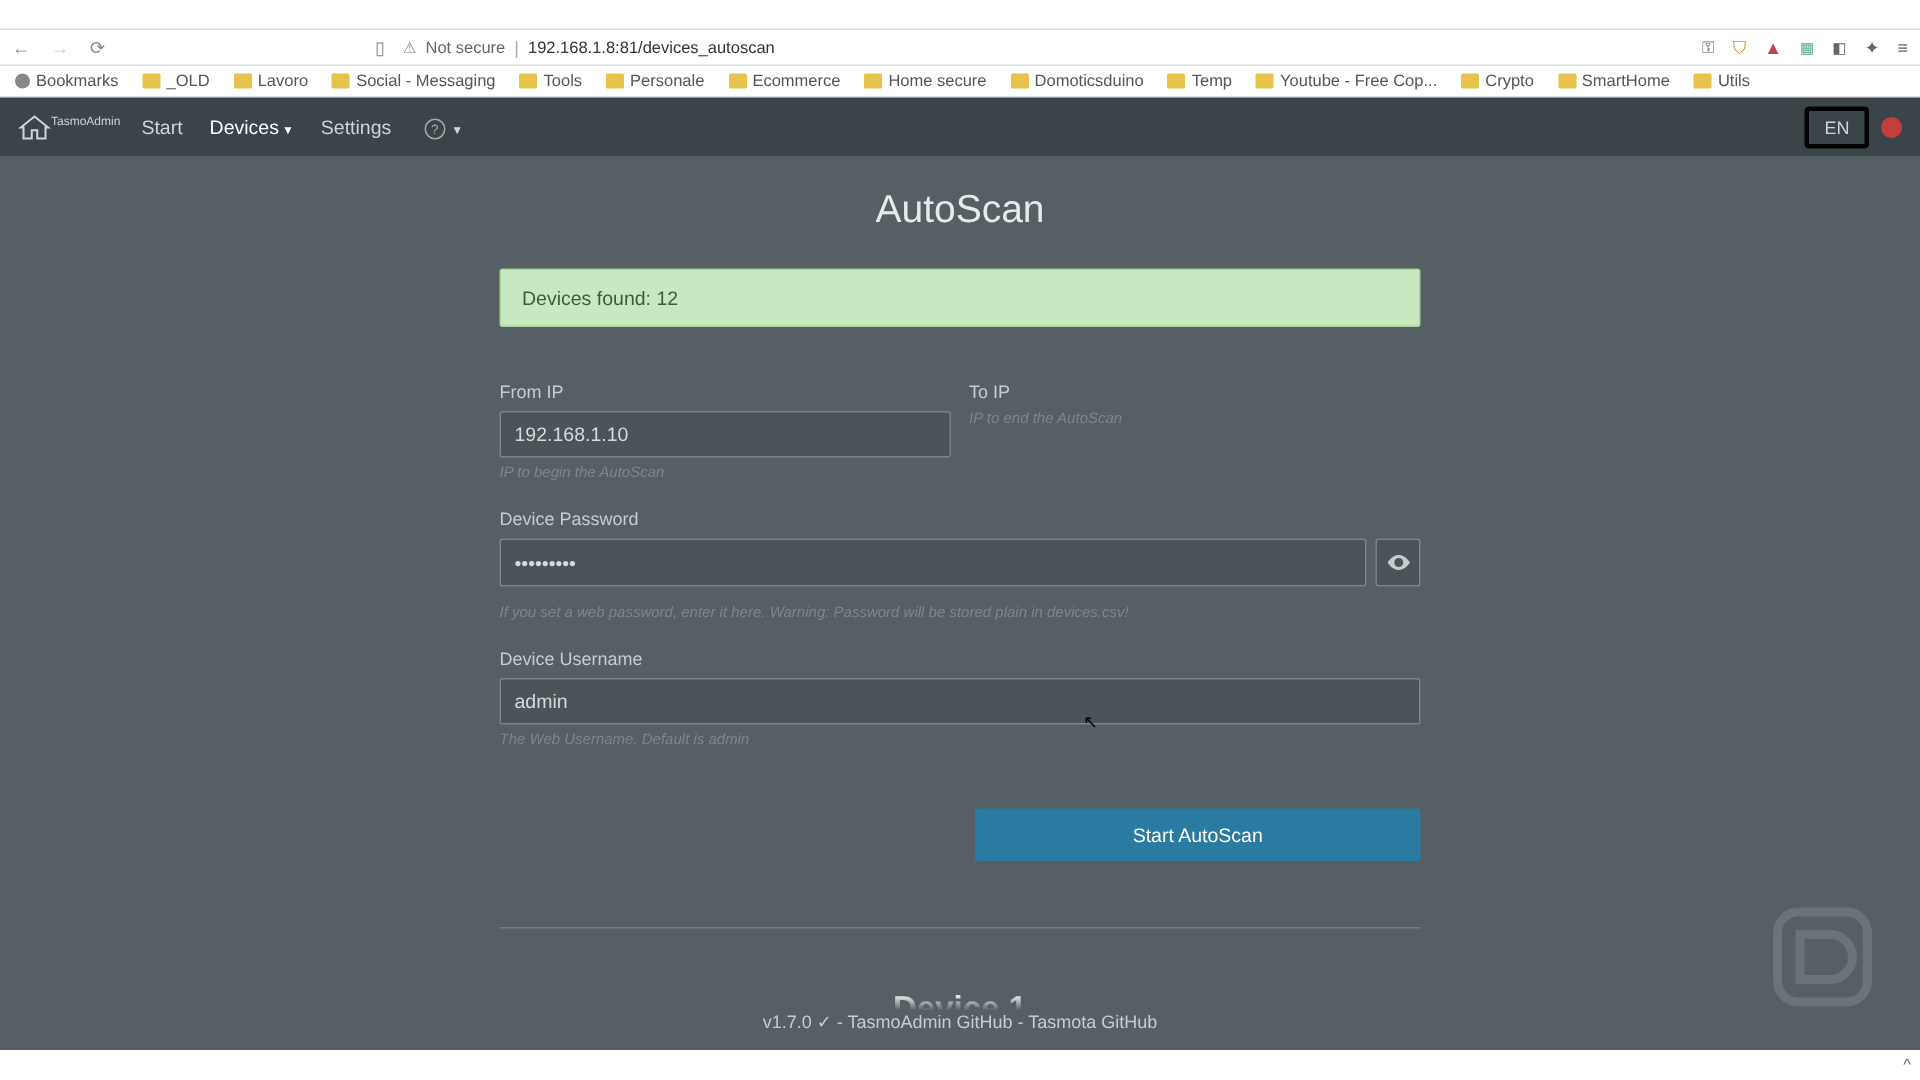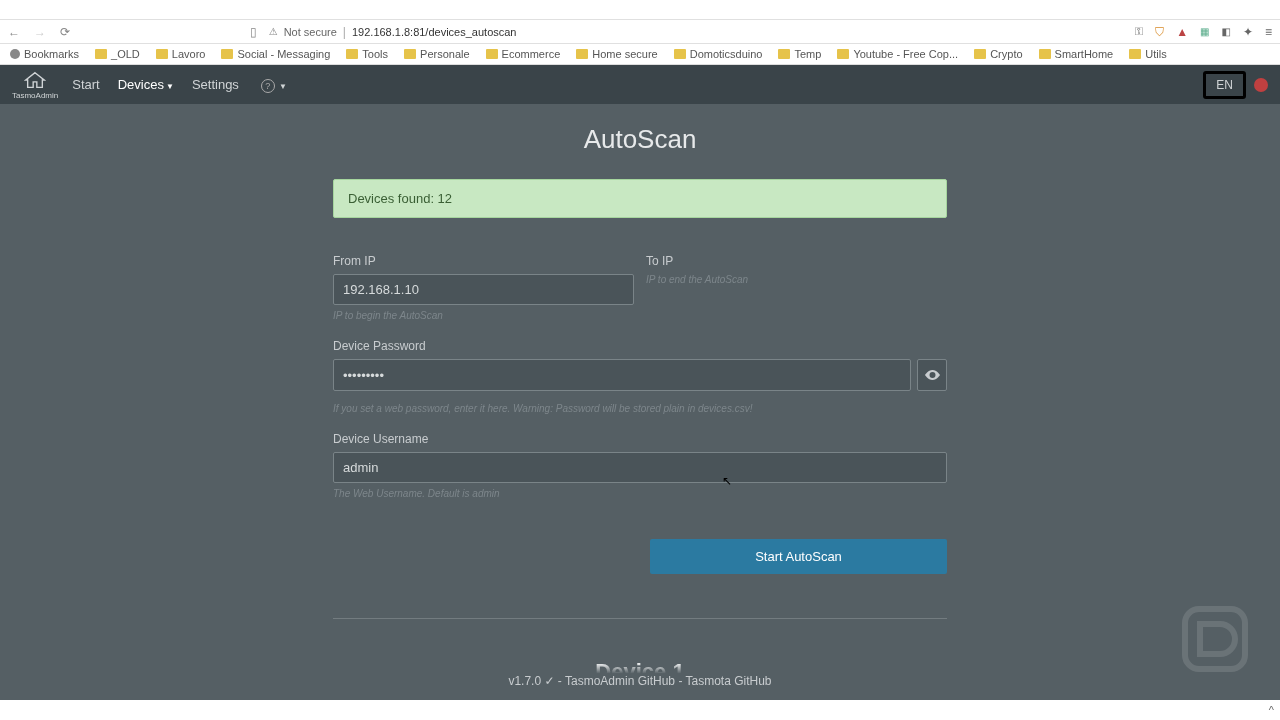--- a/index.html
+++ b/index.html
@@ -17,21 +17,21 @@
 .browser-toolbar .right-icons { display: flex; gap: 12px; align-items: center; }
 .browser-toolbar .right-icons span { color: #666; font-size: 12px; }
 
 .bookmarks-bar { height: 21px; background: #fff; border-bottom: 1px solid #ddd; display: flex; align-items: center; padding: 0 10px; gap: 16px; font-size: 11px; color: #555; }
 .bookmarks-bar .bm { display: flex; align-items: center; gap: 4px; }
 .bookmarks-bar .bm::before { content: ""; width: 12px; height: 10px; background: #e6c34a; display: inline-block; border-radius: 1px; }
 .bookmarks-bar .bm.special::before { background: #888; border-radius: 50%; width: 10px; height: 10px; }
 
 
 .app-bar { height: 39px; background: #3a4449; display: flex; align-items: center; padding: 0 12px; color: #d0d4d6; font-size: 13px; }
-.app-bar .logo-wrap { display: flex; flex-direction: column; align-items: center; margin-right: 14px; }
+.app-bar .logo-wrap { display: flex; flex-direction: row; align-items: flex-start; margin-right: 14px; }
 .app-bar .logo-wrap svg { width: 22px; height: 20px; }
 .app-bar .logo-wrap .brand { font-size: 8px; color: #d0d4d6; margin-top: 1px; }
 .app-bar .nav { display: flex; align-items: center; gap: 18px; }
 .app-bar .nav a { color: #d0d4d6; text-decoration: none; font-size: 13px; }
 .app-bar .nav a.active { color: #fff; font-weight: 500; }
 .app-bar .nav .caret { font-size: 8px; margin-left: 2px; }
 .app-bar .nav .help { width: 14px; height: 14px; border: 1px solid #aaa; border-radius: 50%; display: inline-flex; align-items: center; justify-content: center; font-size: 9px; color: #aaa; margin-left: 4px; }
 .app-bar .spacer { flex: 1; }
 .app-bar .lang-btn { border: 3px solid #000000; padding: 4px 10px; font-size: 12px; color: #d0d4d6; background: transparent; border-radius: 3px; margin-right: 8px; }
 .app-bar .red-dot { width: 14px; height: 14px; background: #c04040; border-radius: 50%; }

